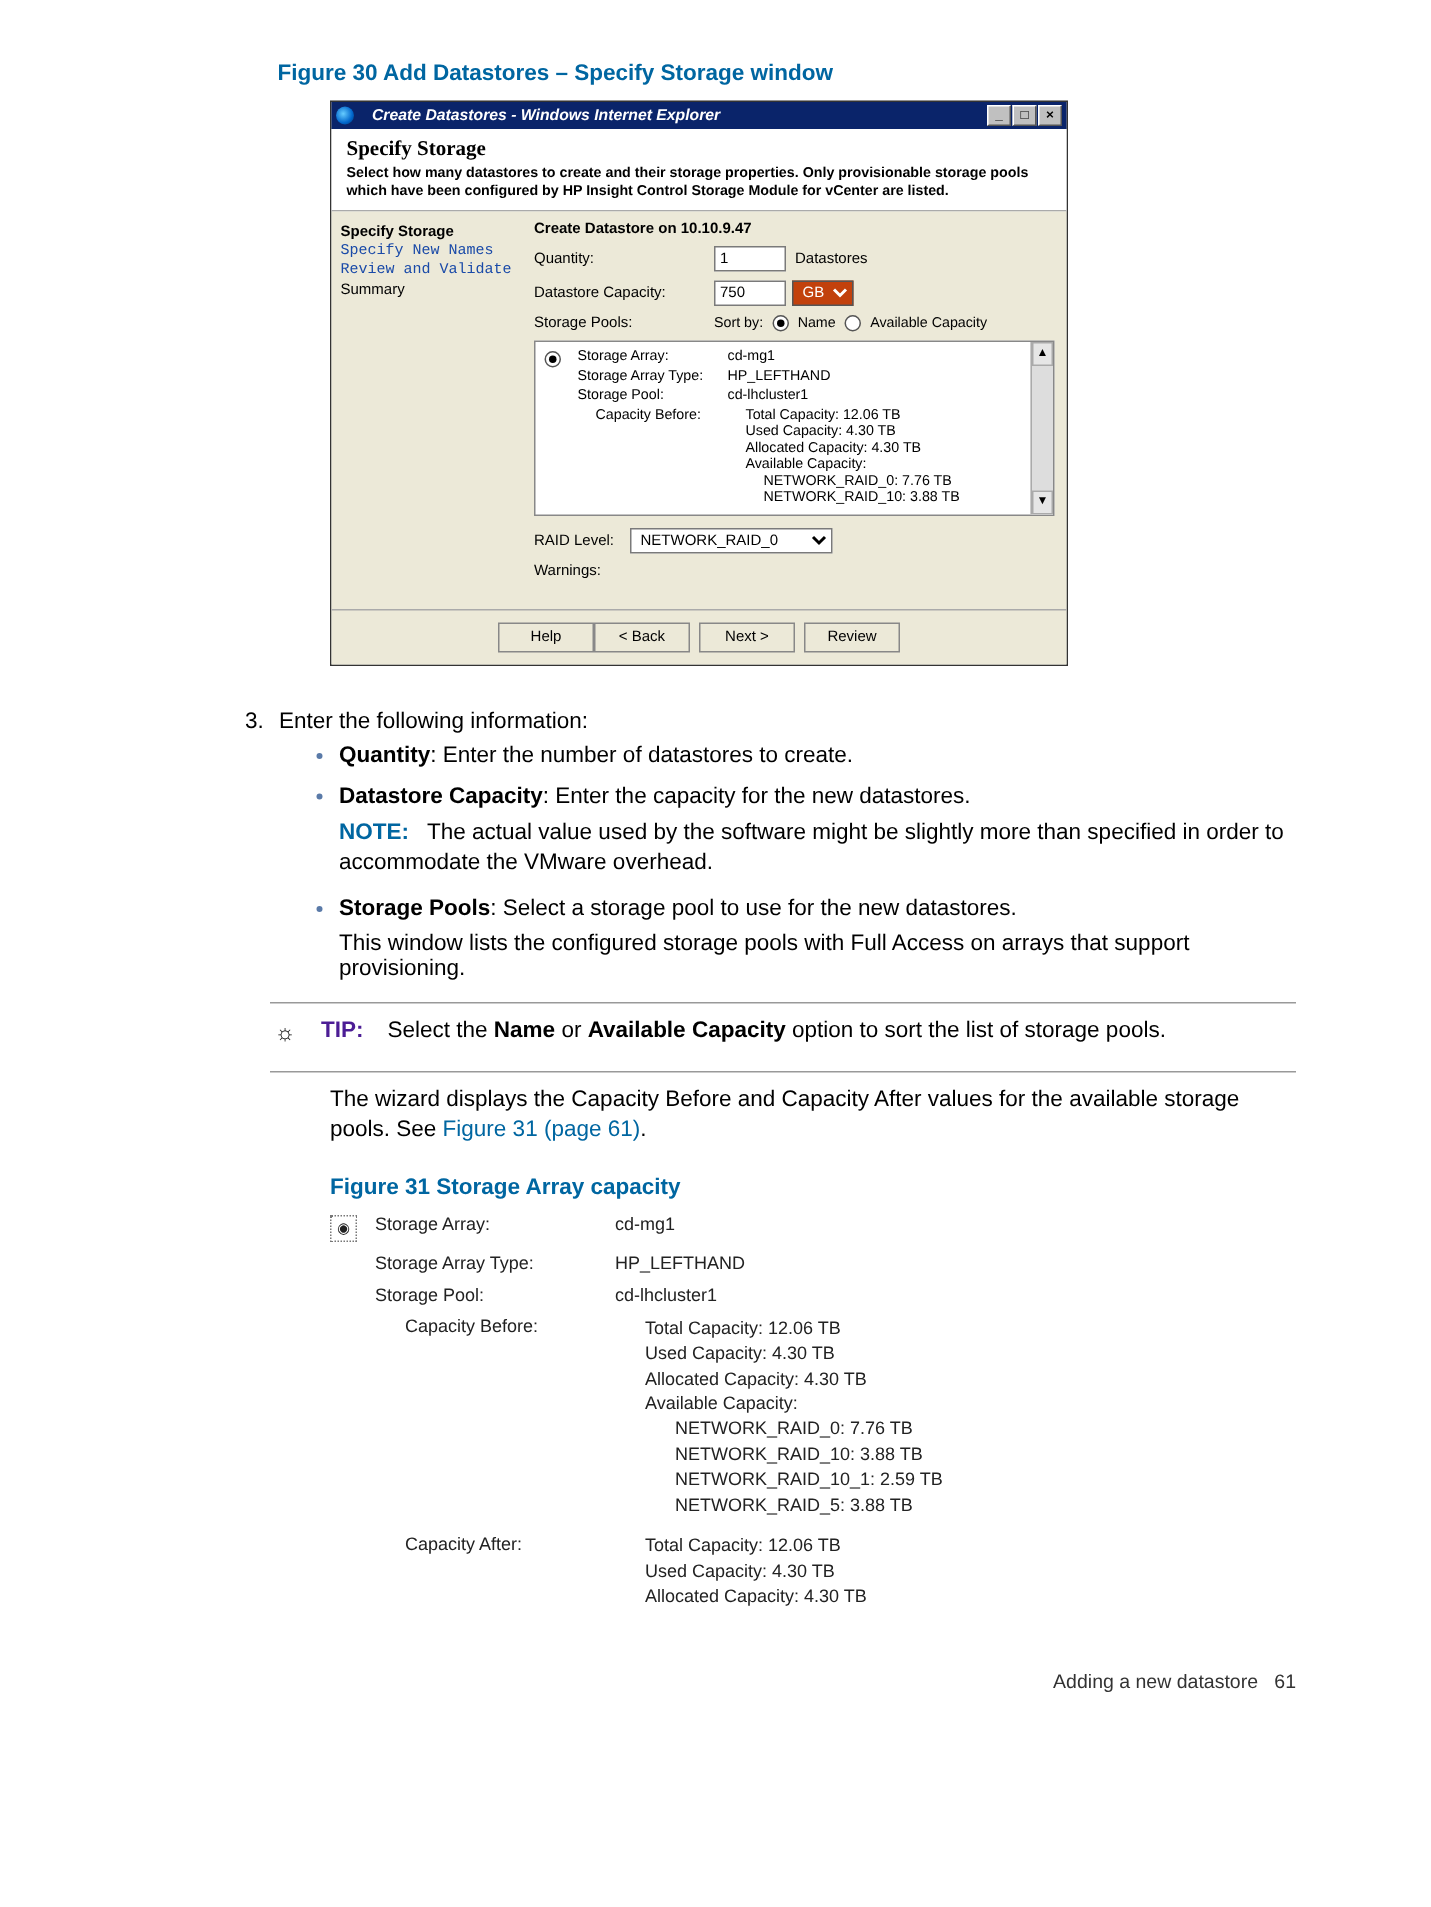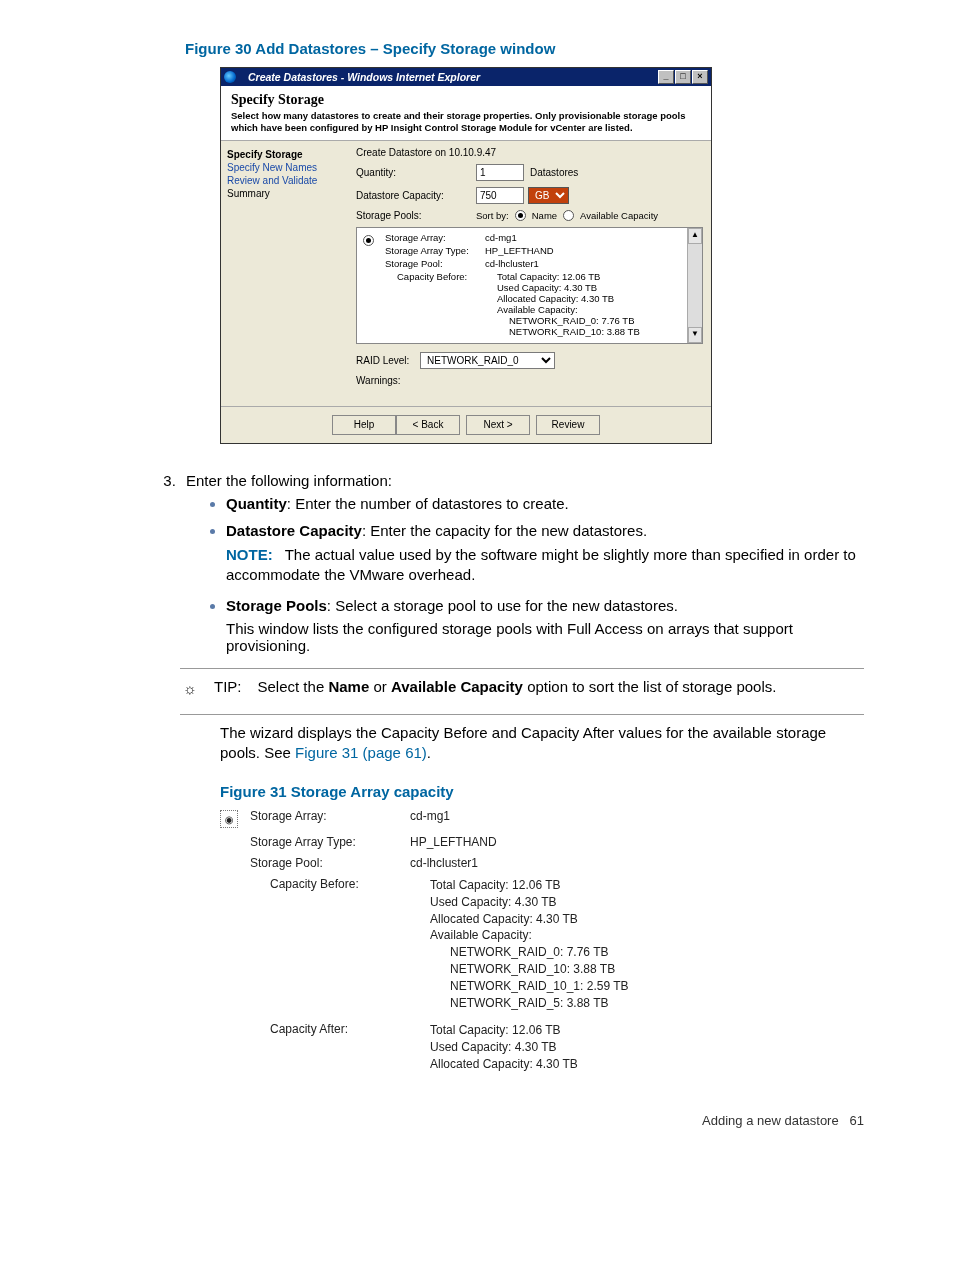--- a/index.html
+++ b/index.html
@@ -70,27 +70,27 @@
     background: #ece9d8;
     min-height: 265px;
   }
   .nav-col {
     width: 115px;
     padding: 8px 6px;
     font-size: 10px;
   }
   .nav-item { margin-bottom: 2px; }
   .nav-item.active { font-weight: bold; }
-  .nav-item.link { color: #1a4aa8; }
+  .nav-item.link { color: #1a4aa8; font-family: Liberation Mono, monospace; }
   .content-col {
     flex: 1;
     padding: 6px 8px 8px 8px;
     font-size: 10px;
   }
-  .content-title { font-weight: normal; margin-bottom: 6px; }
+  .content-title { font-weight: bold; margin-bottom: 6px; }
   .form-row { display: flex; align-items: center; margin-bottom: 6px; font-size: 10px; }
   .form-label { width: 120px; }
   .text-input {
     border: 1px solid #7a7a7a;
     background: #fff;
     height: 15px;
     padding: 0 3px;
     font-size: 10px;
   }
   .qty-input { width: 40px; }
@@ -185,21 +185,21 @@
     display: flex;
     align-items: flex-start;
     margin: 0 0 6px 90px;
     line-height: 1.35;
   }
   .tip-icon {
     width: 20px; font-size: 15px; padding-top: 2px;
     text-align: center;
     margin-right: 14px;
   }
-  .tip-label { color: #000000; font-weight: normal; margin-right: 16px; }
+  .tip-label { color: #4c1d95; font-weight: bold; margin-right: 16px; }
   .post-tip-para {
     margin: 8px 0 4px 130px;
     line-height: 1.35;
   }
   .link-text { color: #0066a1; }
 
   .detail-block {
     margin-left: 130px;
     width: 450px;
     font-family: Tahoma, Arial, sans-serif;

